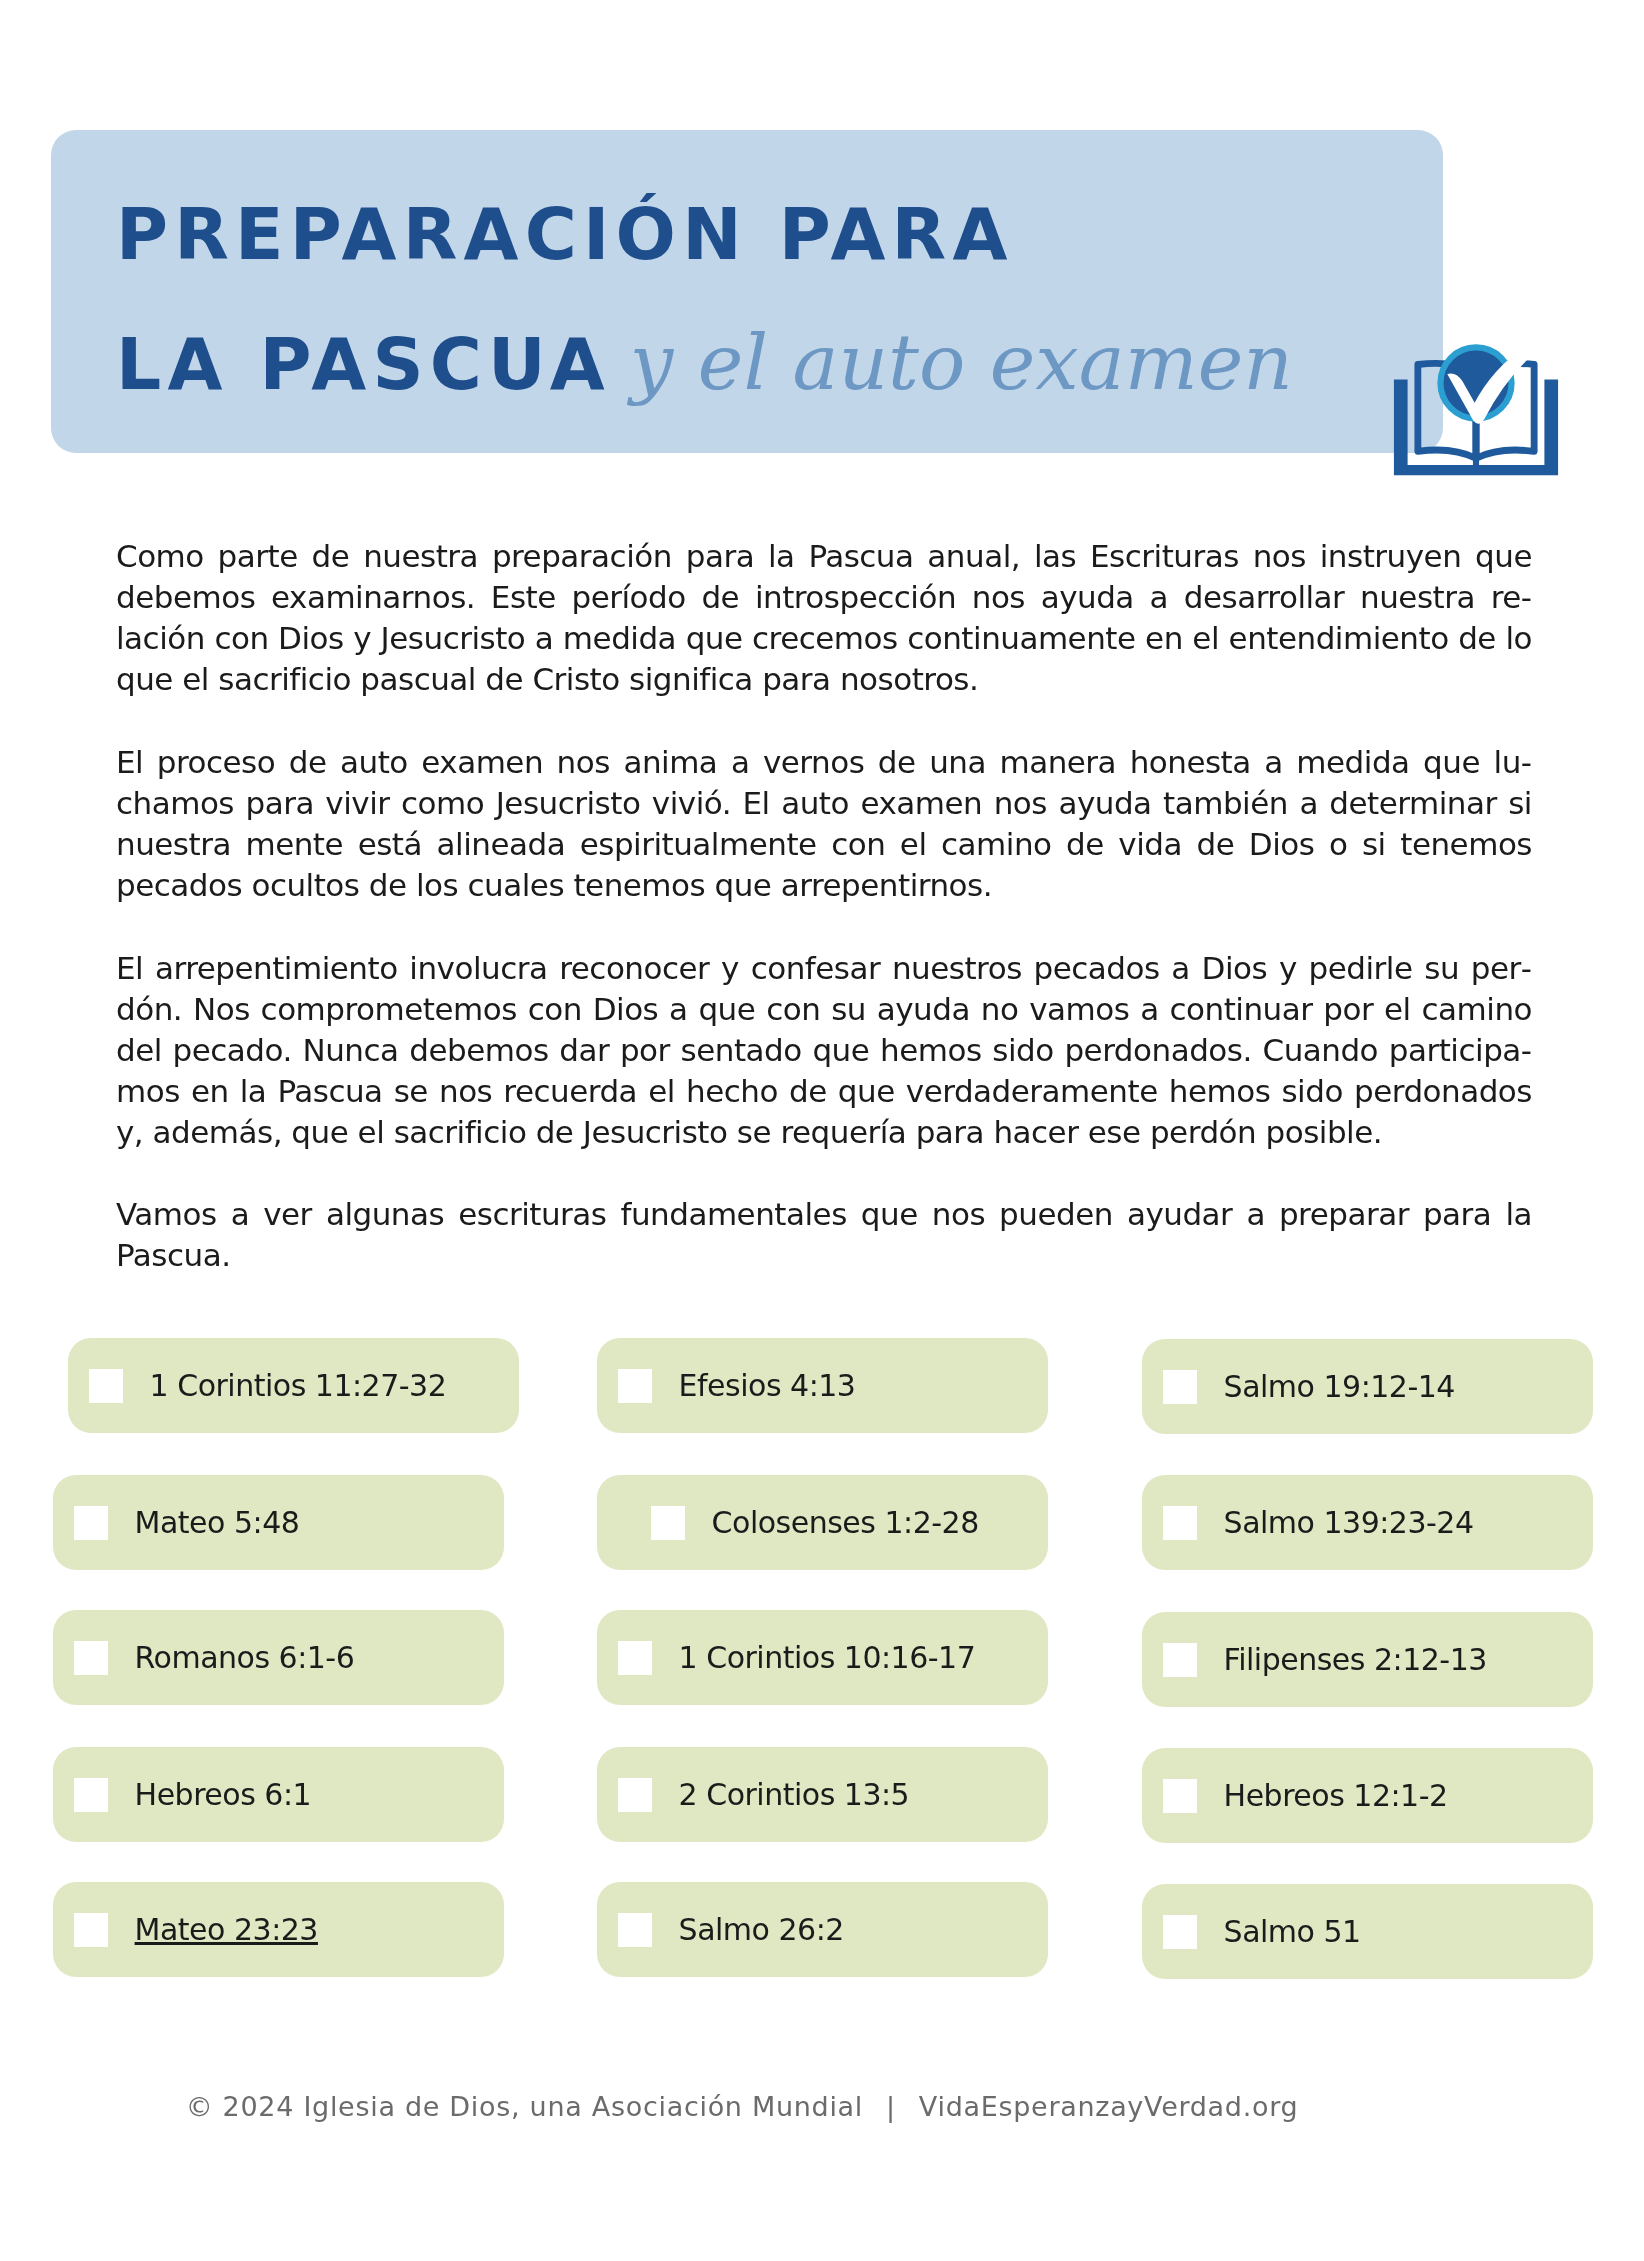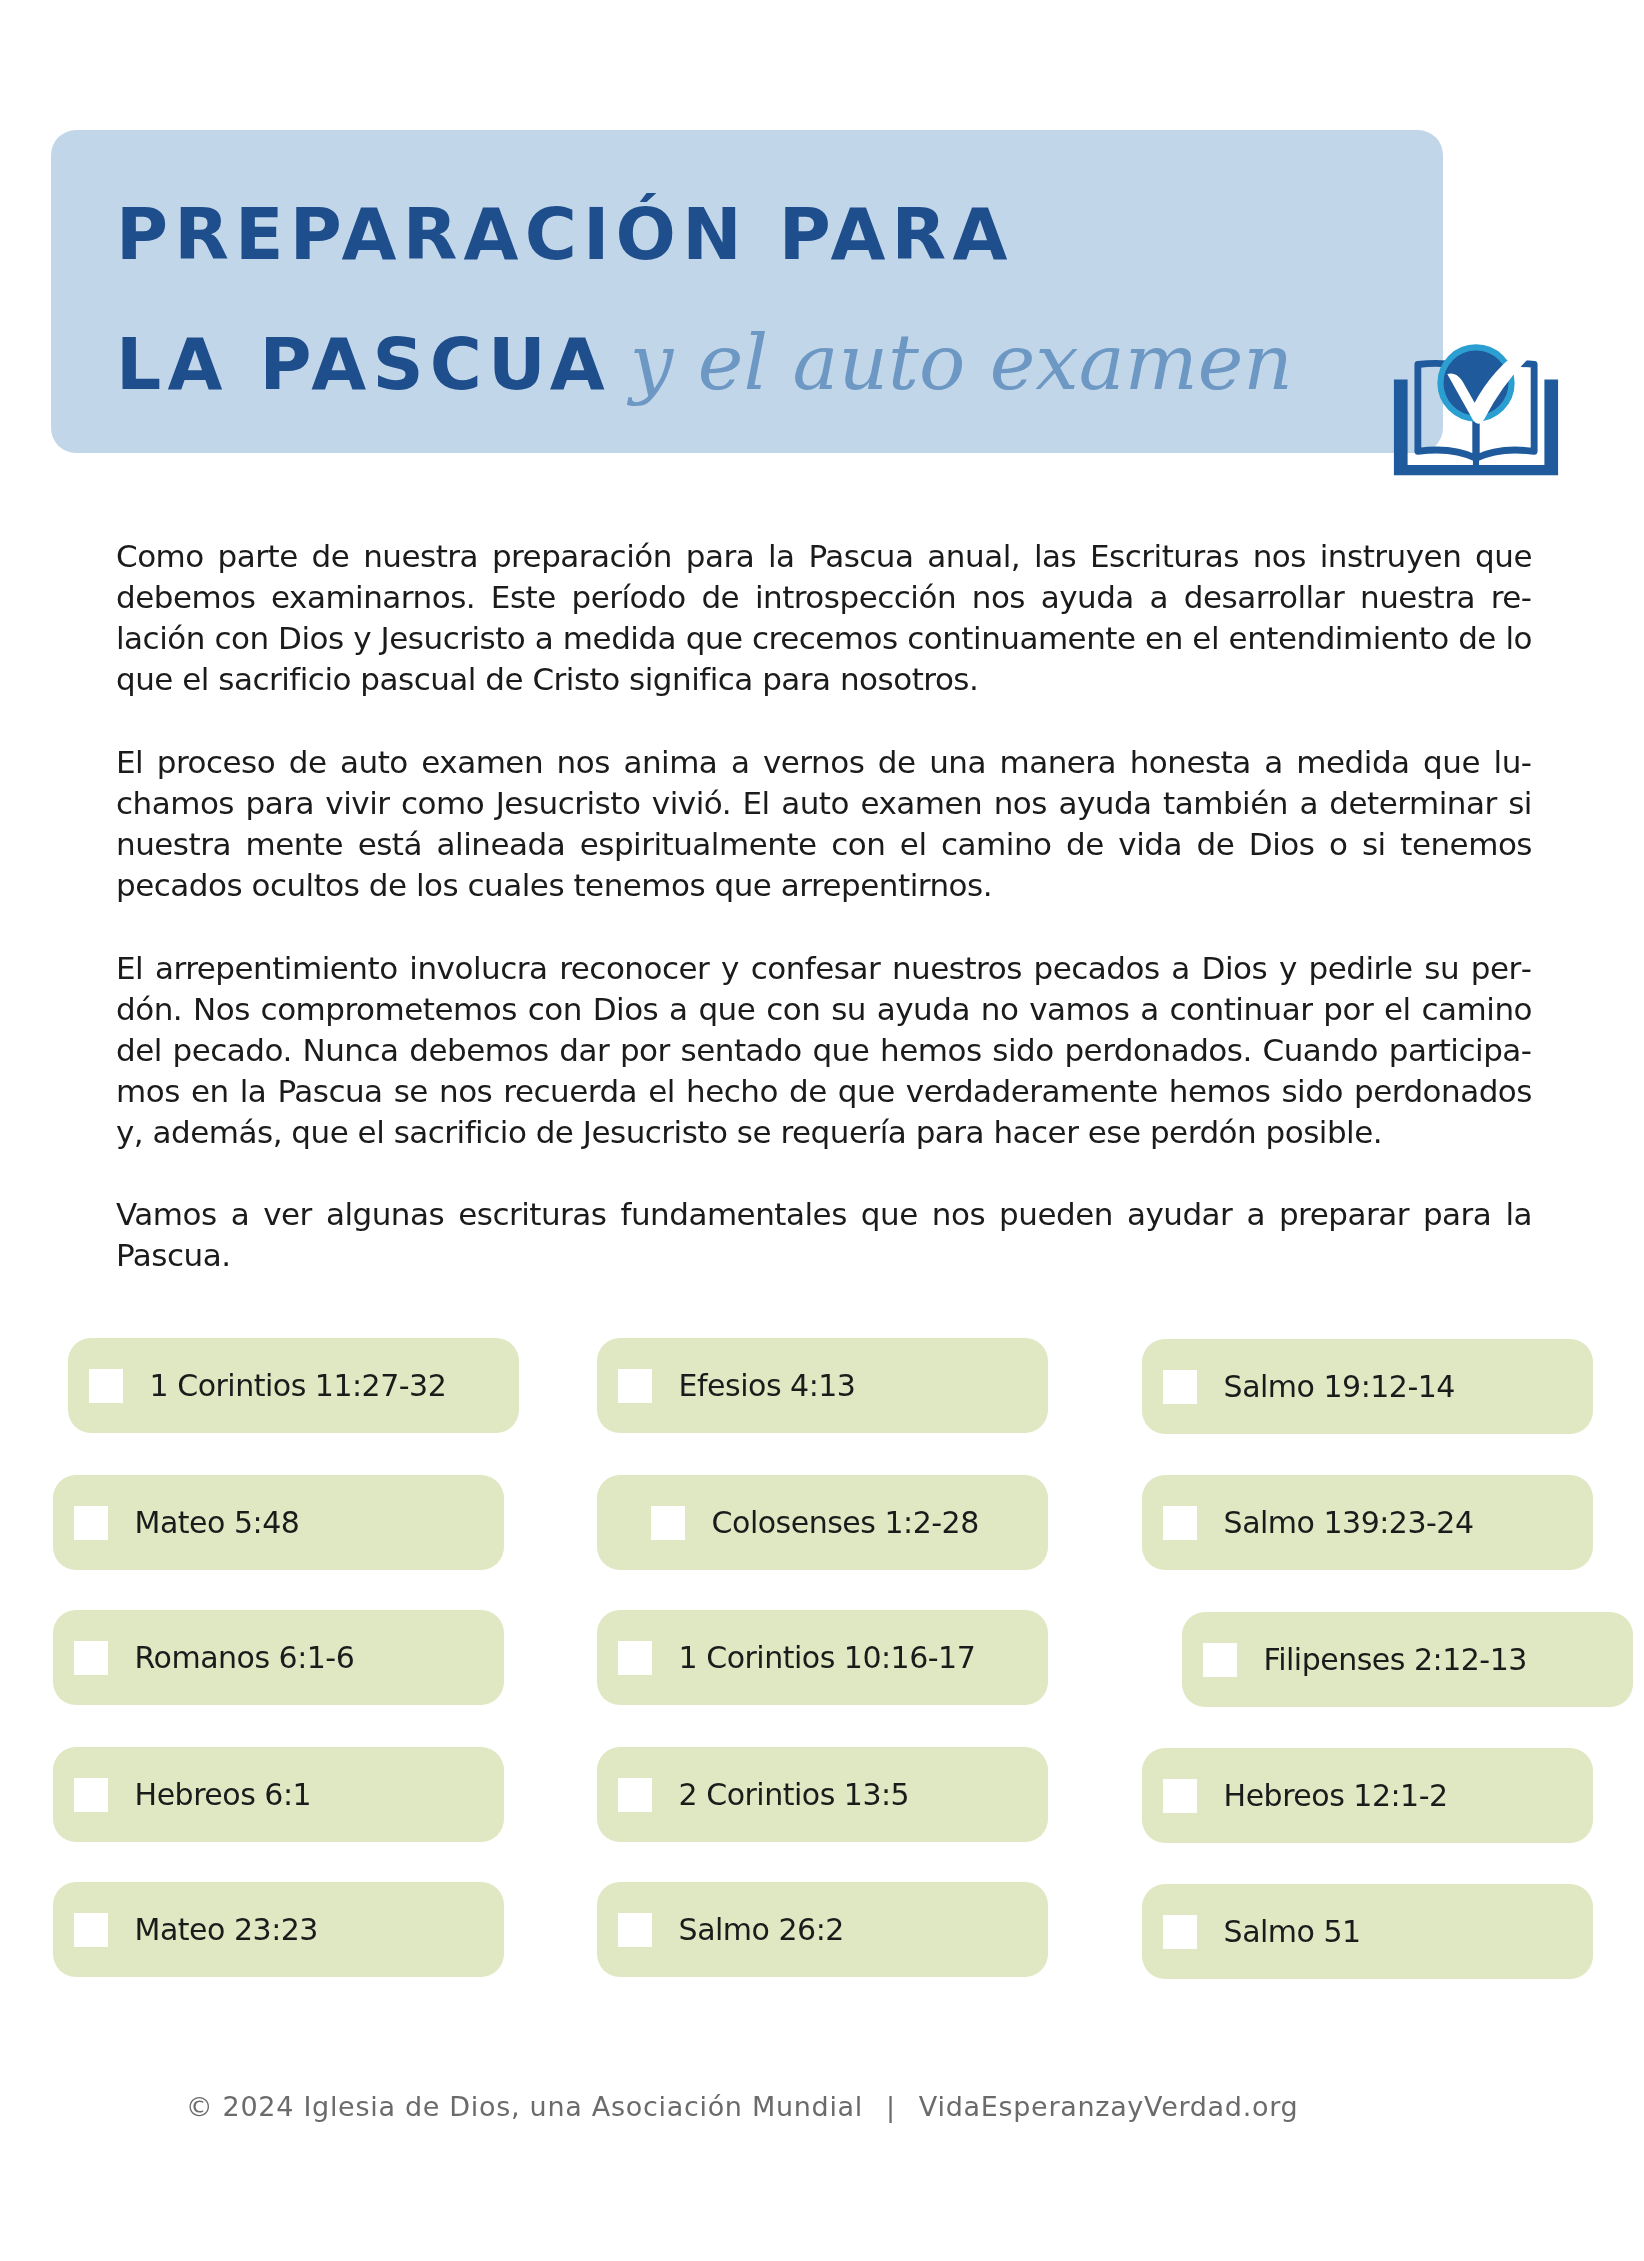--- a/index.html
+++ b/index.html
@@ -91,21 +91,21 @@
     <span class="card-label">Mateo 5:48</span>
   </div>
   <div class="card" style="left:53px; top:1610px;">
     <span class="checkbox"></span>
     <span class="card-label">Romanos 6:1-6</span>
   </div>
   <div class="card" style="left:53px; top:1747px;">
     <span class="checkbox"></span>
     <span class="card-label">Hebreos 6:1</span>
   </div>
-  <div class="card" style="left:53px; top:1882px;">
+  <div class="card" style="left:53px; top:1882px;text-decoration:underline;">
     <span class="checkbox"></span>
     <span class="card-label">Mateo 23:23</span>
   </div>
 
   <div class="card" style="left:597px; top:1338px;">
     <span class="checkbox"></span>
     <span class="card-label">Efesios 4:13</span>
   </div>
   <div class="card" style="left:597px; top:1475px;padding-left:33px;">
     <span class="checkbox"></span>
@@ -125,21 +125,21 @@
   </div>
 
   <div class="card" style="left:1142px; top:1339px;">
     <span class="checkbox"></span>
     <span class="card-label">Salmo 19:12-14</span>
   </div>
   <div class="card" style="left:1142px; top:1475px;">
     <span class="checkbox"></span>
     <span class="card-label">Salmo 139:23-24</span>
   </div>
-  <div class="card" style="left:1142px; top:1612px;margin-left:40px;">
+  <div class="card" style="left:1142px; top:1612px;">
     <span class="checkbox"></span>
     <span class="card-label">Filipenses 2:12-13</span>
   </div>
   <div class="card" style="left:1142px; top:1748px;">
     <span class="checkbox"></span>
     <span class="card-label">Hebreos 12:1-2</span>
   </div>
   <div class="card" style="left:1142px; top:1884px;">
     <span class="checkbox"></span>
     <span class="card-label">Salmo 51</span>

